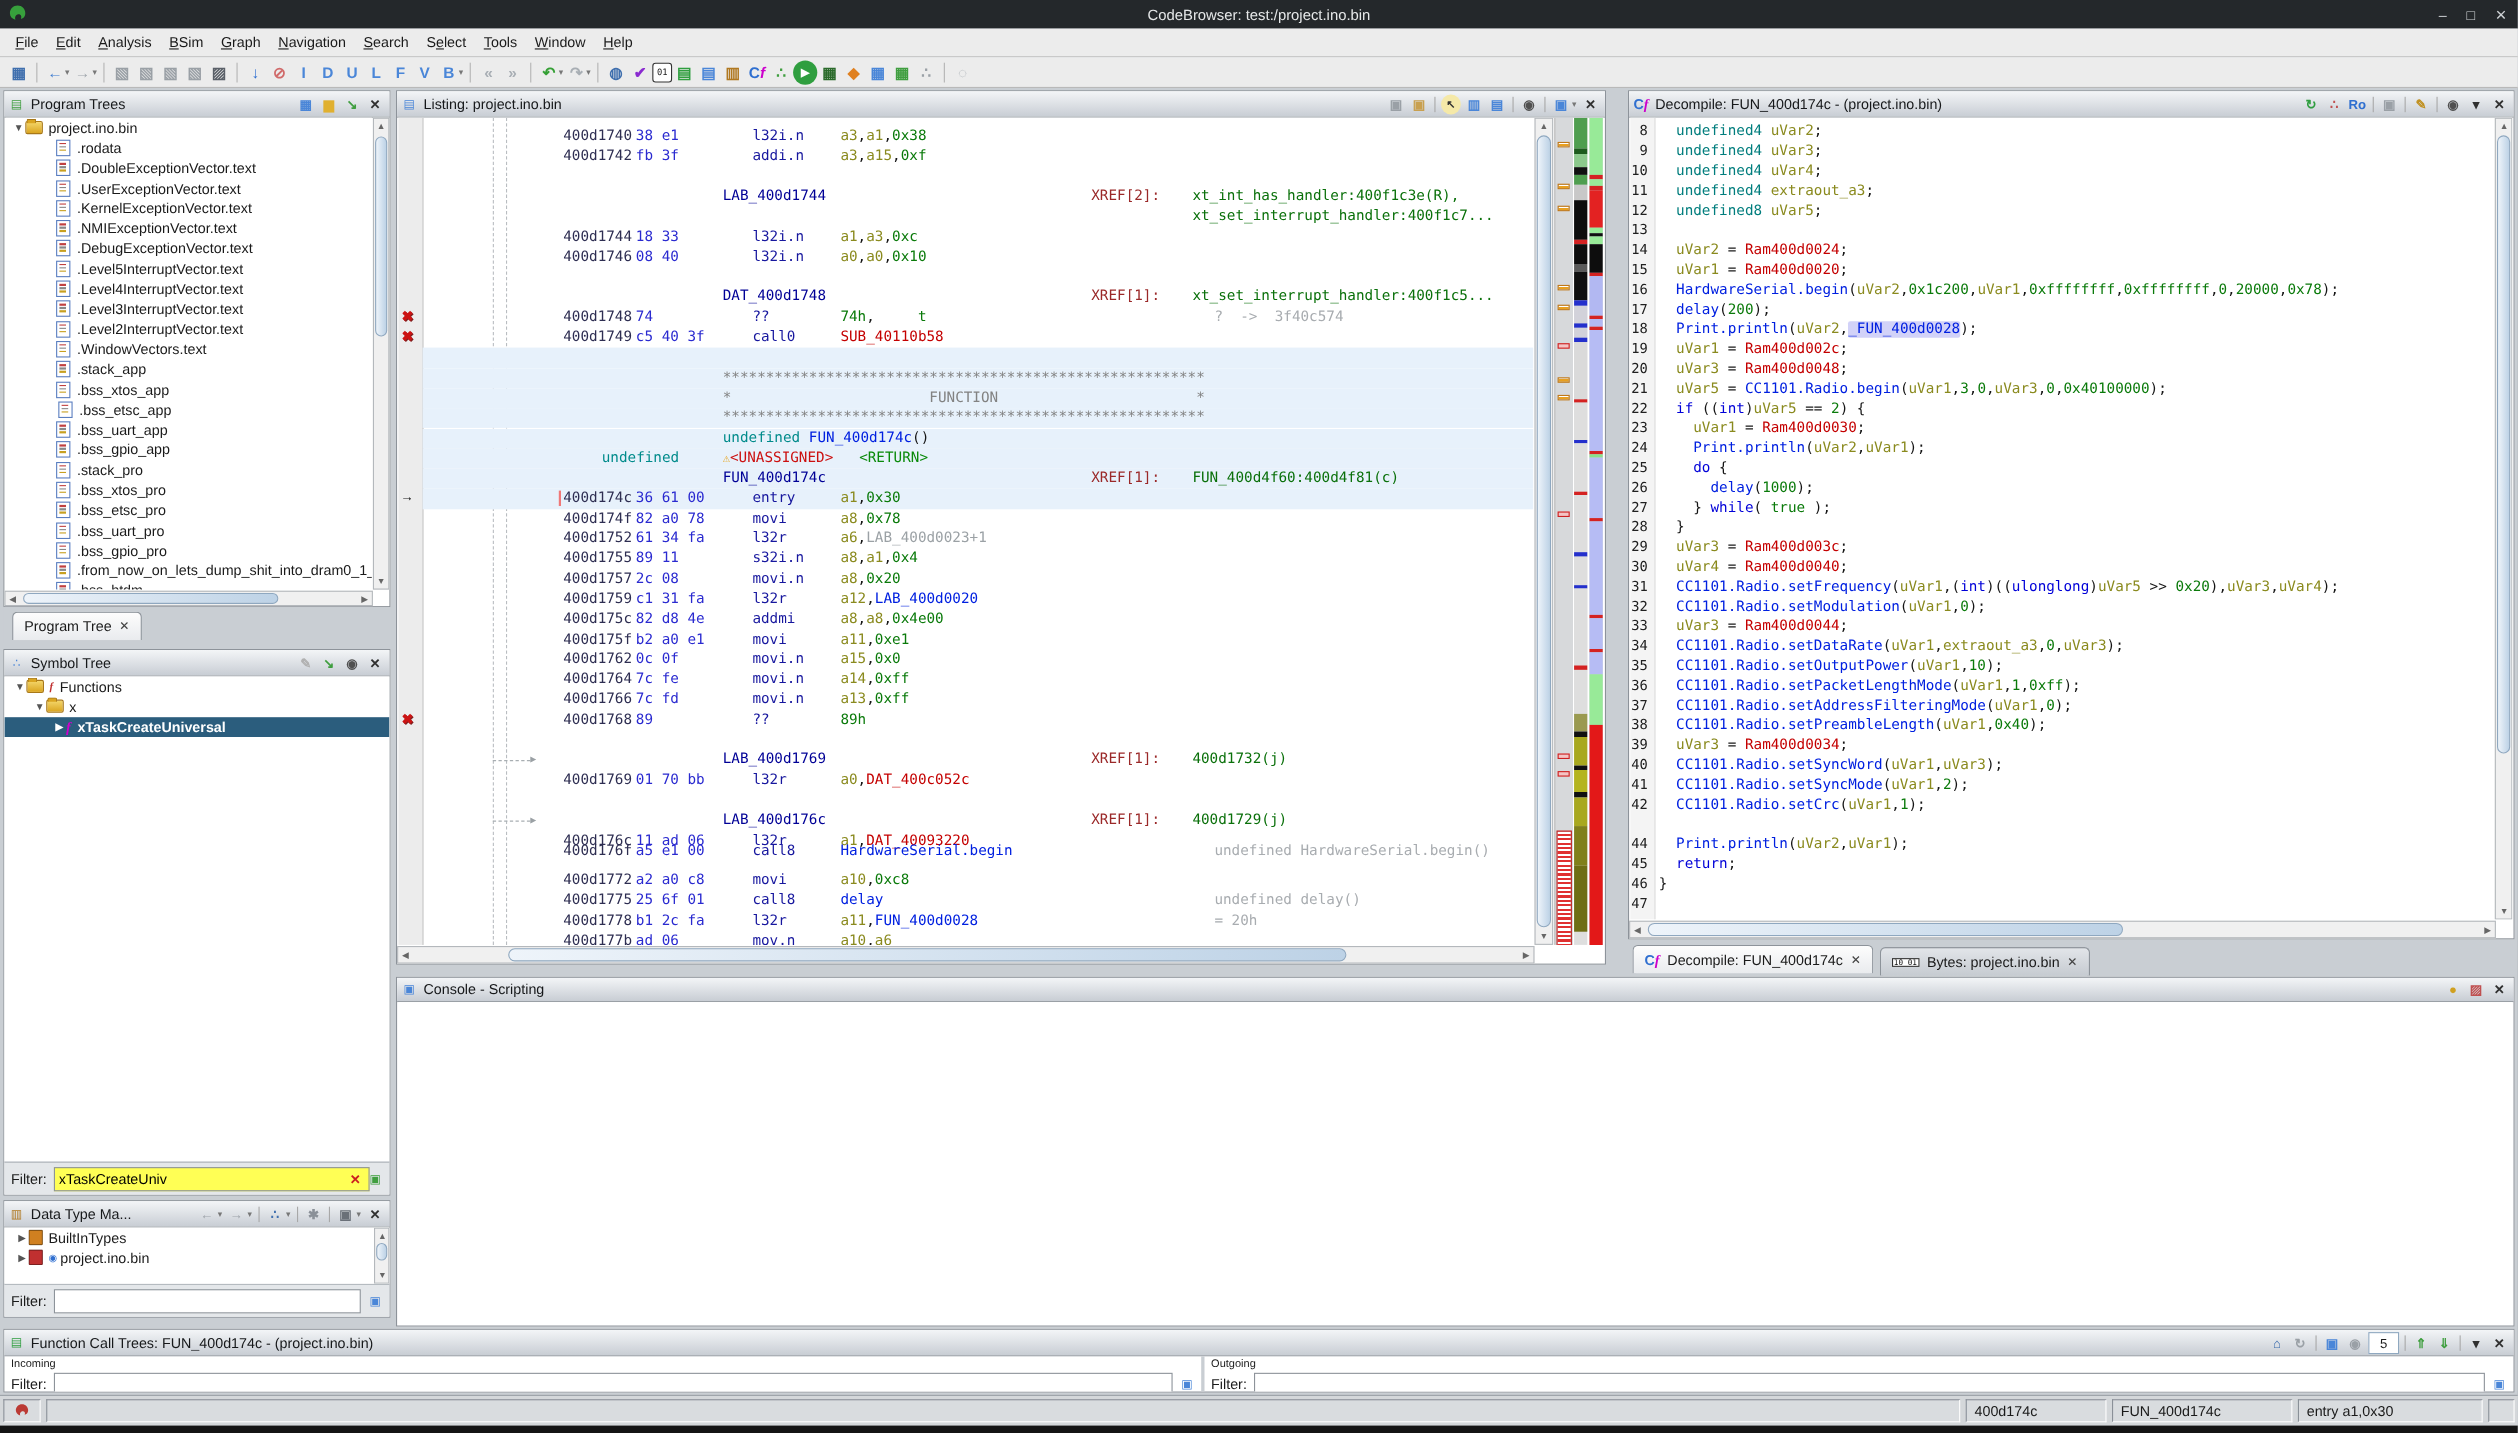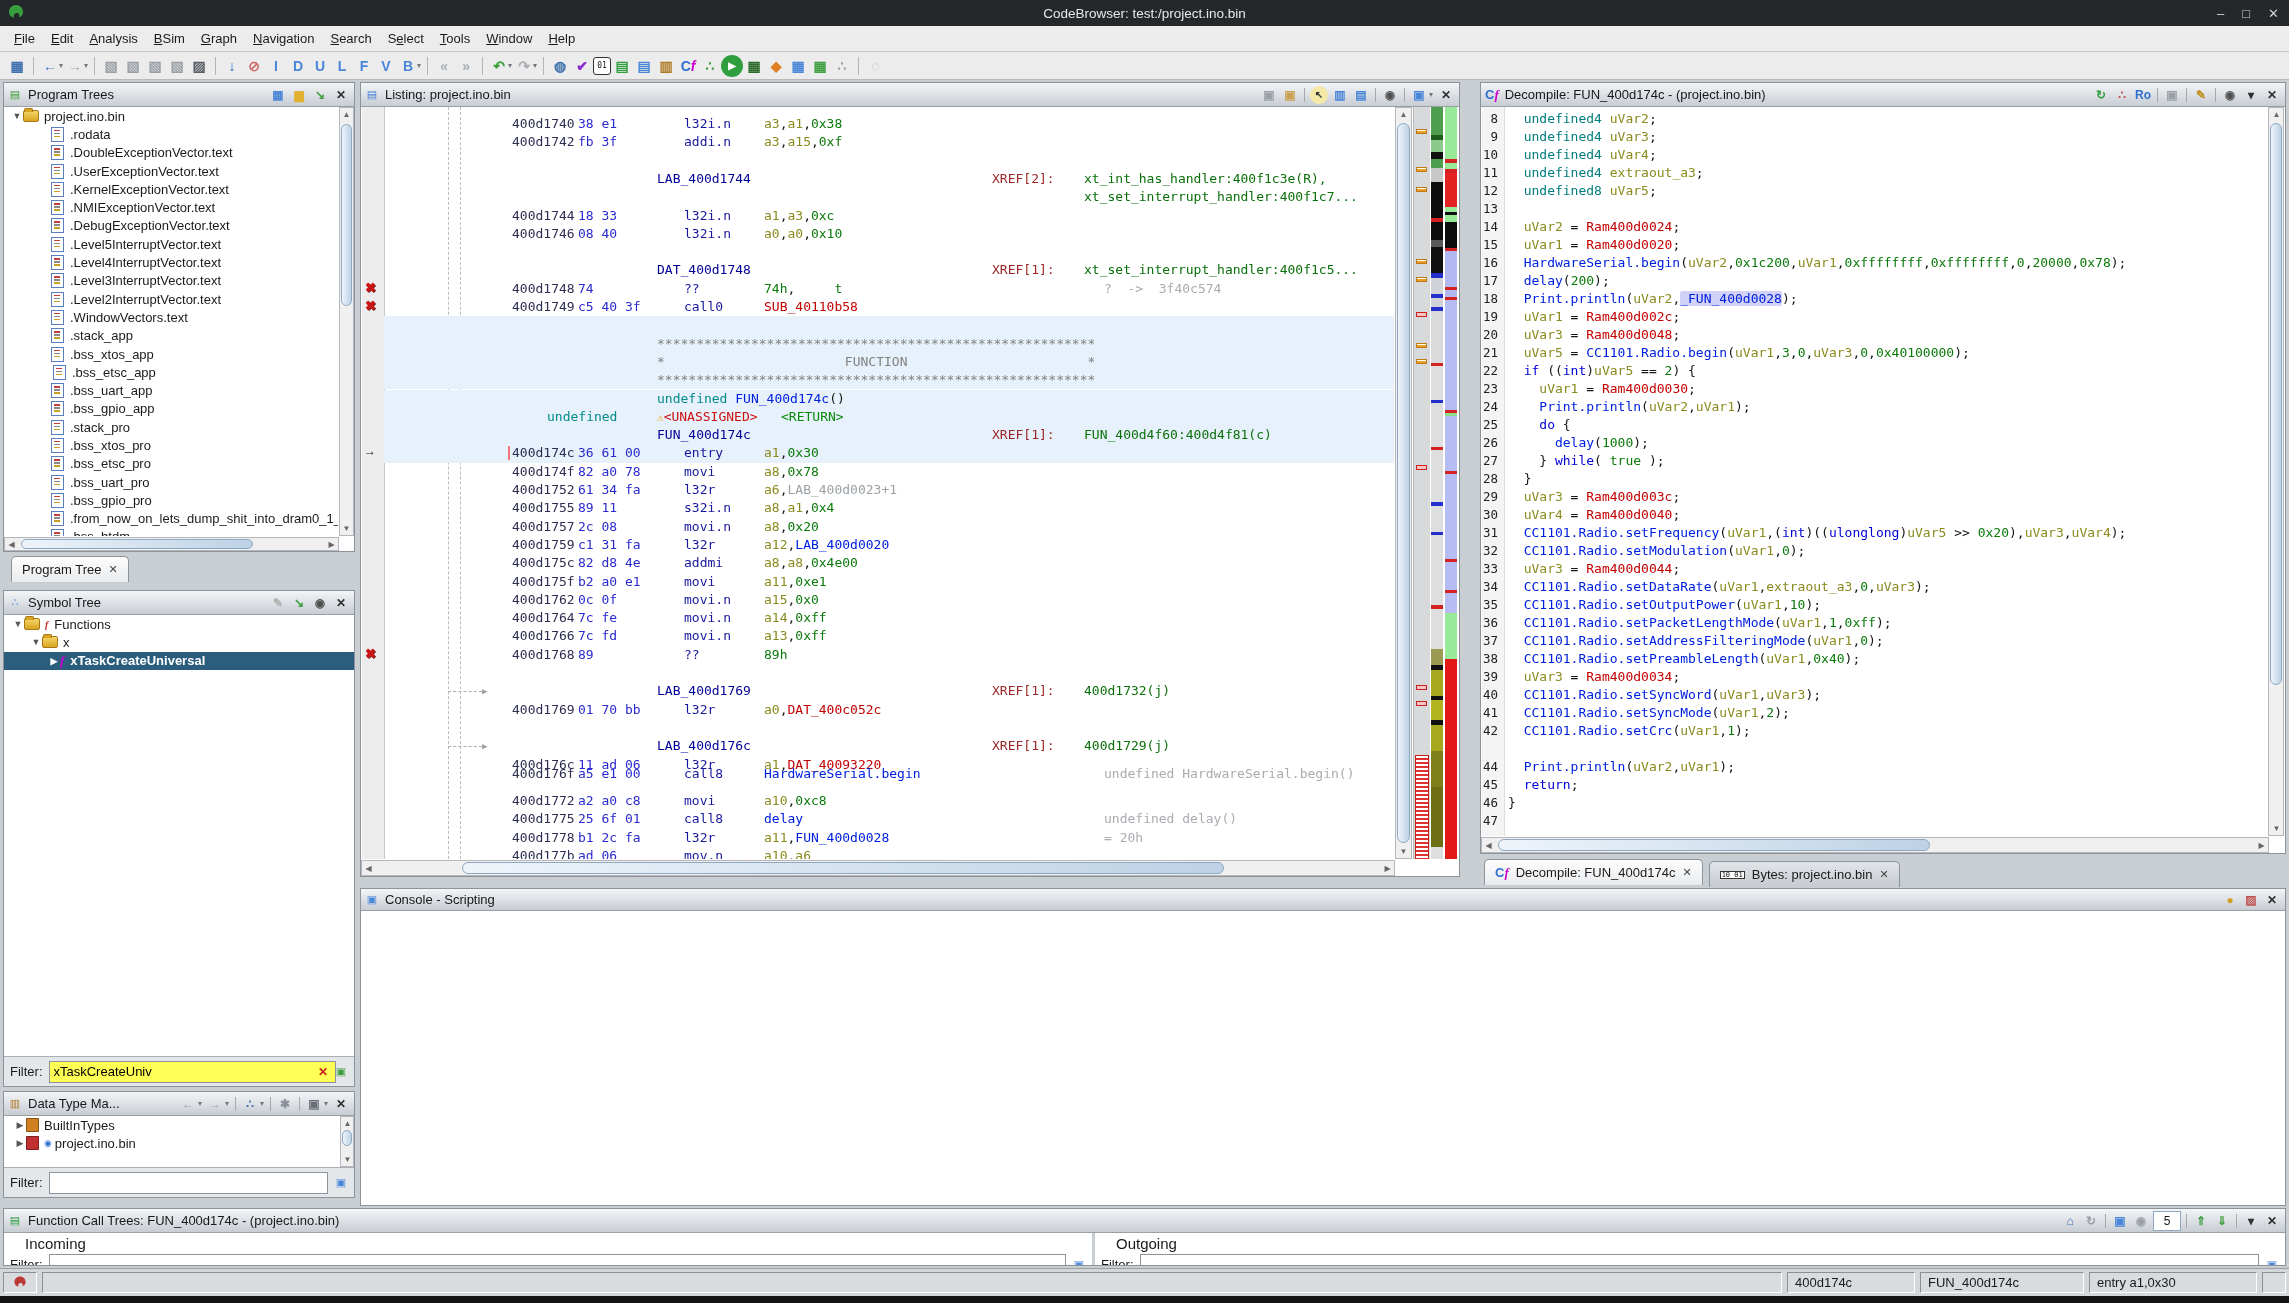--- a/index.html
+++ b/index.html
@@ -96,21 +96,21 @@
   #d-gutter{position:absolute;left:0;top:0;width:22px;bottom:0;background:#f4f4f4;border-right:1px solid #ddd;}
   #d-code{position:absolute;left:0;top:0;right:17px;bottom:0;font:13px "DejaVu Sans Mono",monospace;}
   .dline{position:absolute;left:0;right:0;height:18px;white-space:pre;}
   .dnum{display:inline-block;width:16px;text-align:right;margin-right:10px;color:#202020;font-size:12.5px;}
   .k{color:#0000d8;}.ty{color:#007d7d;}.v{color:#8a8a1e;}.g{color:#c40000;}.f{color:#0020e0;}
   .sel{background:#d2d2f8;border-radius:2px;}
   #d-vscroll{position:absolute;right:0;top:0;bottom:0;width:16px;}
   
   #console-body{position:absolute;left:1px;top:22px;right:1px;bottom:1px;background:#fff;}
   .ct-pane{position:absolute;top:24px;bottom:0;overflow:hidden;}
-  .ct-label{font-size:15px;padding:2px 6px 0 21px;}
+  .ct-label{font-size:10px;padding:2px 6px 0 6px;}
   .ct-filter{display:flex;align-items:center;gap:6px;padding:2px 6px;}
   .ct-filter input{flex:1;height:17px;border:1px solid #8d939a;}
   #statusbar{position:absolute;left:0;top:1268px;width:100%;height:28px;background:#d4d7da;border-top:1px solid #9aa0a6;
              display:flex;align-items:center;gap:5px;padding:0 3px;box-sizing:border-box;}
   .scell{height:21px;border:1px solid;border-color:#8a9098 #fdfdfd #fdfdfd #8a9098;display:flex;align-items:center;
          padding:0 7px;font-size:13px;background:#d9dcdf;box-sizing:border-box;}
   #bottomstrip{position:absolute;left:0;top:1296px;width:100%;height:7px;background:#141414;}
   .spin{width:26px;height:18px;border:1px solid #8fa8c0;background:#fff;display:flex;align-items:center;justify-content:center;font-size:12px;}
 </style>
 </head>

